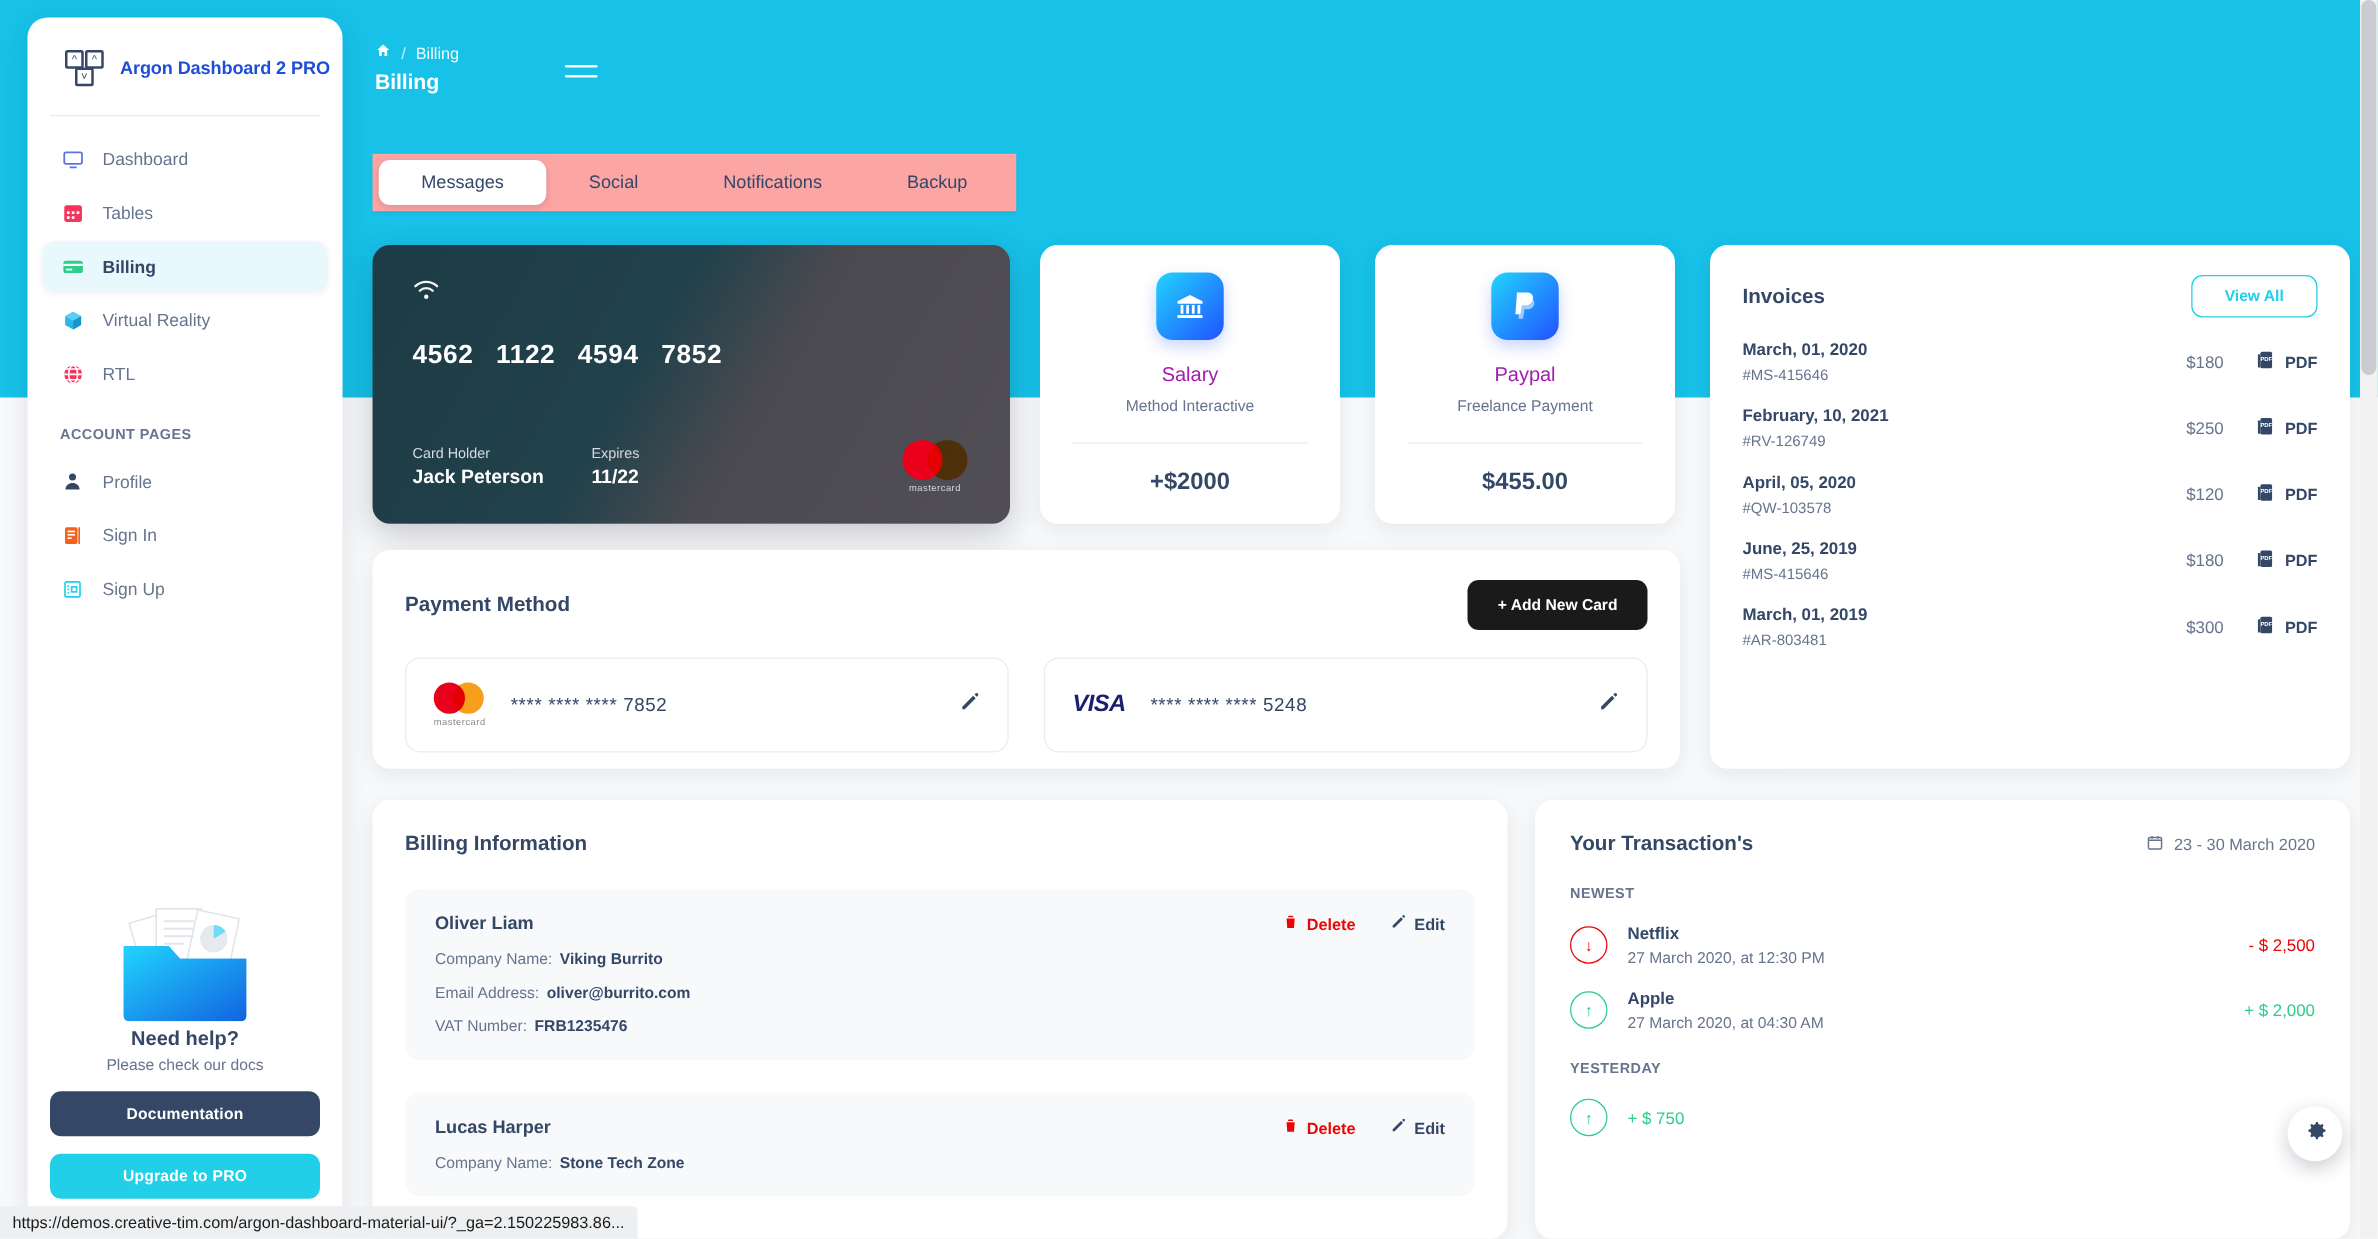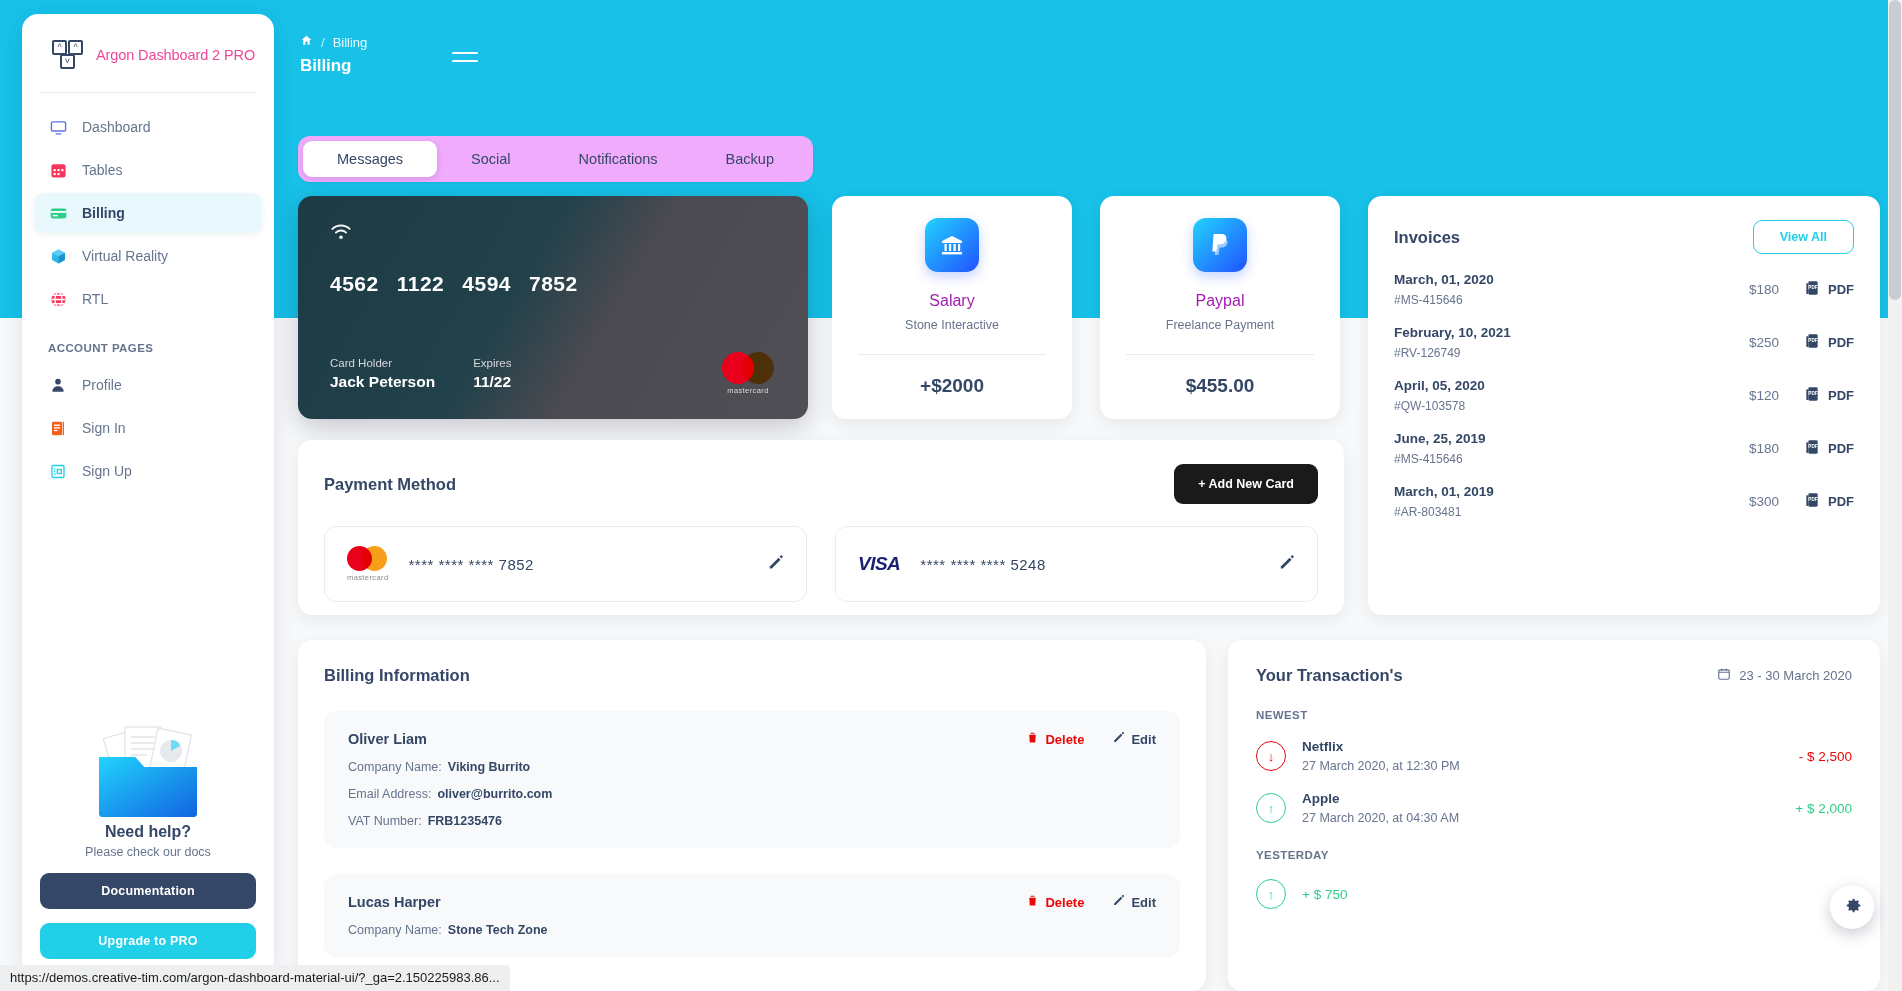--- a/index.html
+++ b/index.html
@@ -26,21 +26,21 @@
     z-index: 20; overflow:hidden;
   }
   .brand { display:flex; align-items:center; gap:12px; padding:26px 22px 22px 30px; }
   .brand-logo { width:32px; height:30px; position:relative; flex:none; }
   .brand-logo i { position:absolute; border:2px solid #344767; border-radius:2px;
     display:flex; align-items:center; justify-content:center; font-style:normal;
     font-size:9px; color:#344767; line-height:1;}
   .bl1 { left:0; top:0; width:15px; height:15px; }
   .bl2 { left:16px; top:0; width:15px; height:15px; }
   .bl3 { left:8px; top:14px; width:15px; height:15px; background:#fff; }
-  .brand-title { font-size:14.5px; font-weight:400; color:#ec4899; letter-spacing:-.1px; white-space:nowrap;text-align:center;}
+  .brand-title { font-size:14.5px; font-weight:700; color:#1d4ed8; letter-spacing:-.1px; white-space:nowrap;text-align:center;}
   .sb-divider { height:1px; background:#e9ecef; margin:0 18px 14px; }
 
   .nav { padding: 0 12px; }
   .nav-item {
     display:flex; align-items:center; gap:14px;
     padding:10px 14px; margin:3px 0; border-radius:10px;
     color:#67748e; font-size:14px; cursor:pointer; white-space:nowrap;
   }
   .nav-item.active { background:#e8f8fc; color:#344767; font-weight:700;
                      box-shadow:0 2px 6px rgba(20,20,50,.06); }
@@ -64,22 +64,22 @@
   .crumbs { display:flex; align-items:center; gap:8px; font-size:13px; color:#ffffff; }
   .crumbs .sep { opacity:.75; }
   .crumb-link { opacity:.92; }
   .page-title { font-size:17px; font-weight:700; color:#fff; margin-top:6px; letter-spacing:-.1px;}
   .burger { position:absolute; left:452px; top:52px; width:26px; height:18px; cursor:pointer; z-index:6;}
   .burger span { display:block; height:2px; background:#fff; border-radius:2px; margin-bottom:6px;}
   .burger span:last-child { width:100%; margin-bottom:0; }
 
   
   .tabs {
-    position:absolute; left:298px; top:136px; z-index:5;
-    background:#f0abfc; border-radius:12px; padding:5px;
+    position:absolute; left:298px; top:123px; z-index:5;
+    background:#fca5a5; border-radius:0; padding:5px;
     display:flex; box-shadow:0 1px 3px rgba(0,0,0,.06);
   }
   .tab { padding:10px 34px; font-size:14.5px; color:#344767; border-radius:9px; cursor:pointer; white-space:nowrap;}
   .tab.active { background:#fff; box-shadow:0 2px 6px rgba(20,20,50,.12); }
 
   
   .card { background:#fff; border-radius:14px; box-shadow:0 5px 18px rgba(20,20,50,.08); }
 
   
   .cc { position:absolute; left:298px; top:196px; width:510px; height:223px;
@@ -388,21 +388,21 @@
       <svg width="24" height="24" viewBox="0 0 24 24" fill="#fff">
         <path d="M12 3l10 5v2H2V8z"></path>
           <rect x="4.5" y="11" width="2.2" height="7"></rect>
         <rect x="9" y="11" width="2.2" height="7"></rect>
           <rect x="13.5" y="11" width="2.2" height="7"></rect>
         <rect x="18" y="11" width="2.2" height="7"></rect>
           <rect x="2" y="19" width="20" height="2.4"></rect>
       </svg>
     </div>
     <div class="stat-name">Salary</div>
-    <div class="stat-sub">Stone Interactive</div>
+    <div class="stat-sub">Method Interactive</div>
     <div class="stat-rule"></div>
     <div class="stat-amt">+$2000</div>
   </div>
 
   <div class="card stat" style="left:1100px;">
     <div class="stat-ico">
       <svg width="22" height="24" viewBox="0 0 24 26" fill="#fff">
         <path d="M5 1h8.2c4 0 6.3 2 5.7 5.6-.6 3.6-3.3 5.6-7.1 5.6H9.3L8 20H3.6z"></path>
         <path d="M8.4 6h6.9c3.3 0 5.3 1.7 4.8 4.8-.5 3.1-2.9 4.9-6.2 4.9h-2.4l-1.2 8.2H6.2z" opacity=".55"></path>
       </svg>

